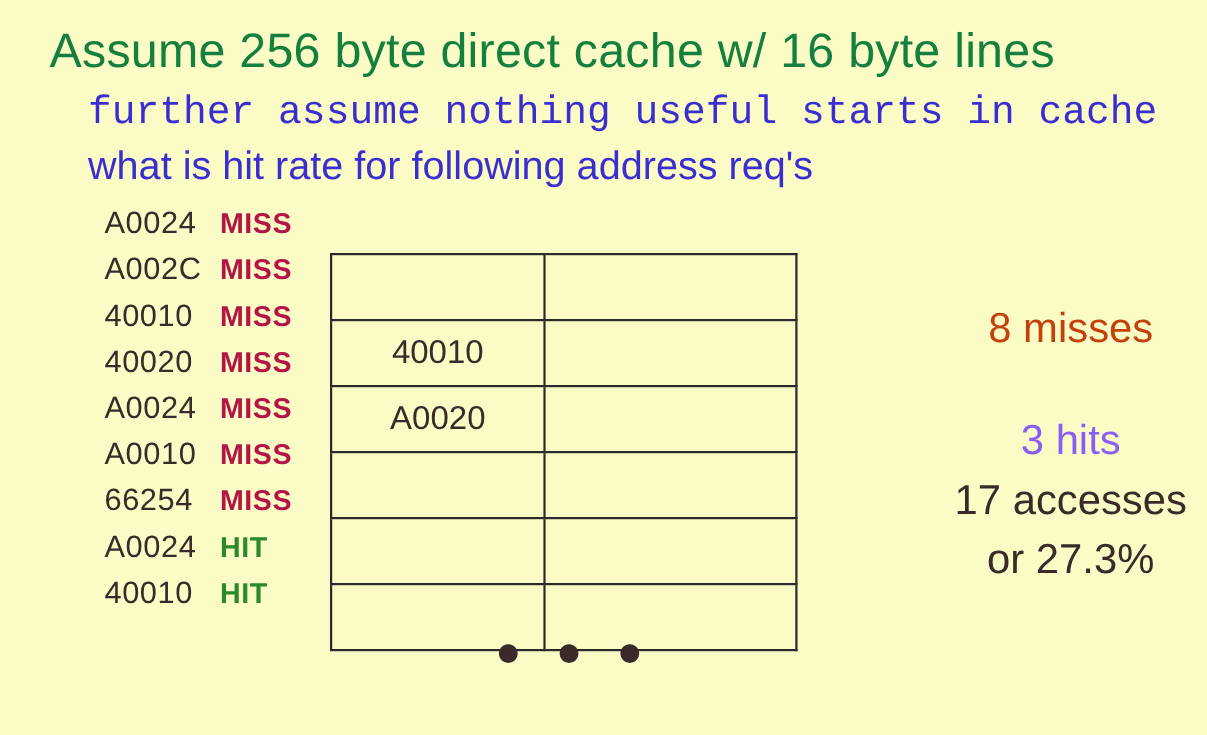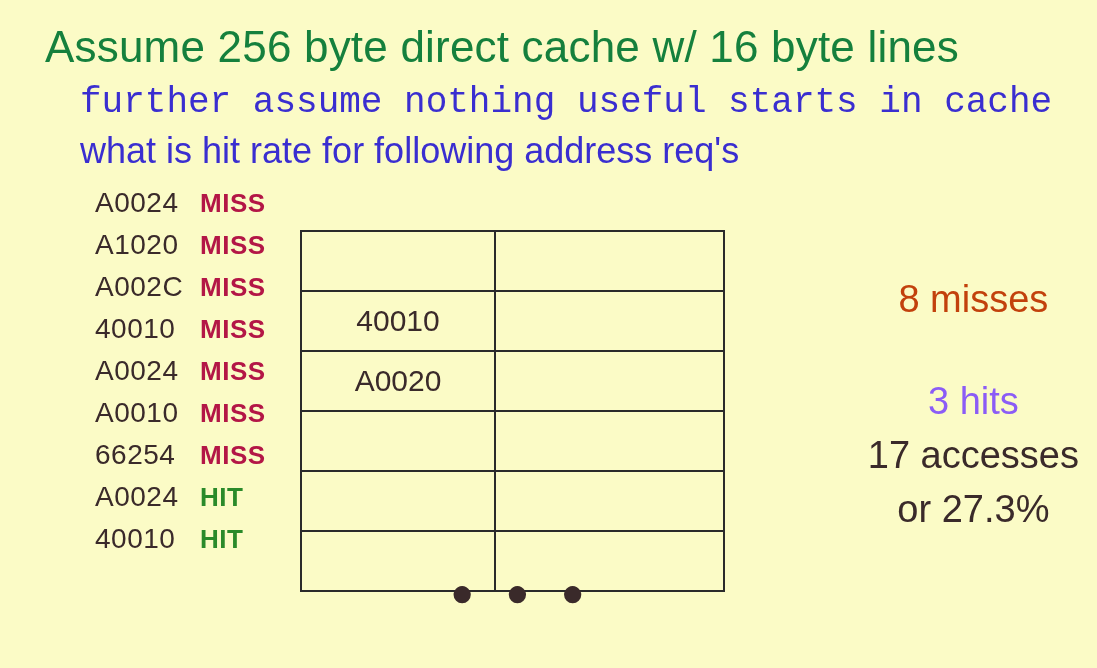--- a/index.html
+++ b/index.html
@@ -97,23 +97,23 @@
 </style>
 </head>
 <body>
 
 <div class="title">Assume 256 byte direct cache w/ 16 byte lines</div>
 <div class="sub sub1">further assume nothing useful starts in cache</div>
 <div class="sub sub2">what is hit rate for following address req's</div>
 
 <div class="addr-col">
   <div class="row"><span class="addr">A0024</span><span class="result miss">MISS</span></div>
-  <div class="row"><span class="addr">A1020</span><span class="result miss">MISS</span></div>
   <div class="row"><span class="addr">A002C</span><span class="result miss">MISS</span></div>
   <div class="row"><span class="addr">40010</span><span class="result miss">MISS</span></div>
+  <div class="row"><span class="addr">40020</span><span class="result miss">MISS</span></div>
   <div class="row"><span class="addr">A0024</span><span class="result miss">MISS</span></div>
   <div class="row"><span class="addr">A0010</span><span class="result miss">MISS</span></div>
   <div class="row"><span class="addr">66254</span><span class="result miss">MISS</span></div>
   <div class="row"><span class="addr">A0024</span><span class="result hit">HIT</span></div>
   <div class="row"><span class="addr">40010</span><span class="result hit">HIT</span></div>
 </div>
 
 <div class="cache">
   <table>
     <tbody>

